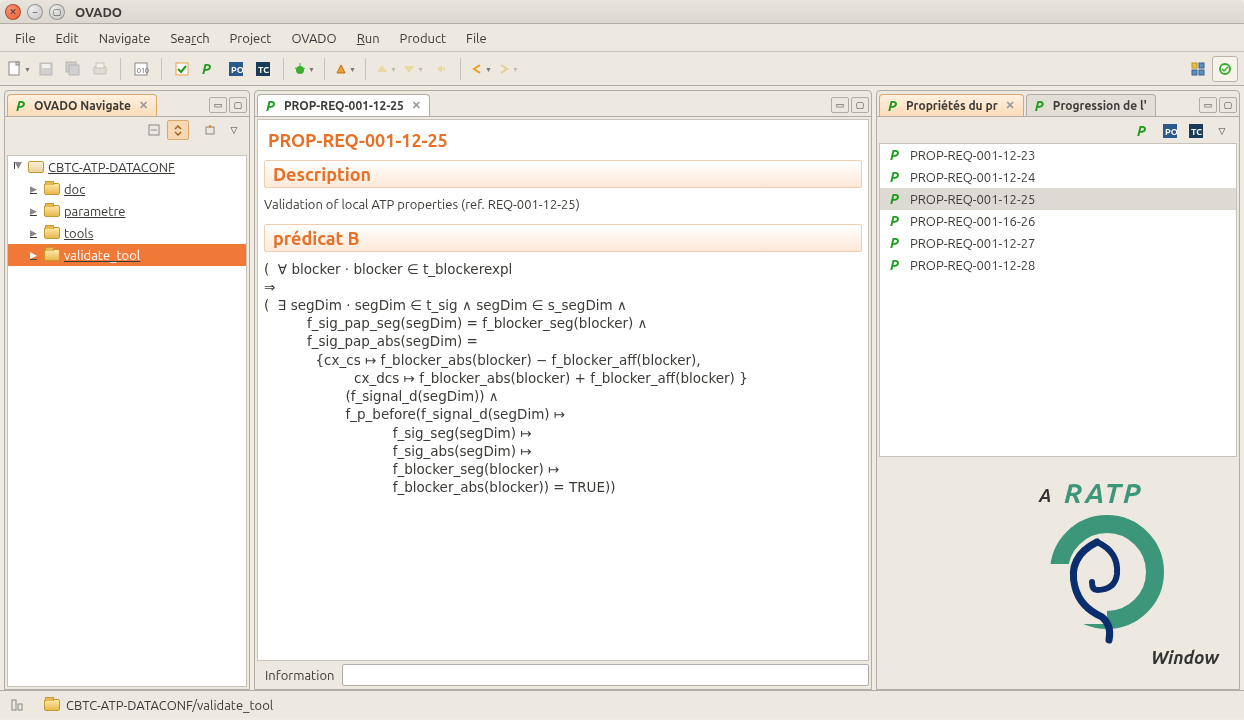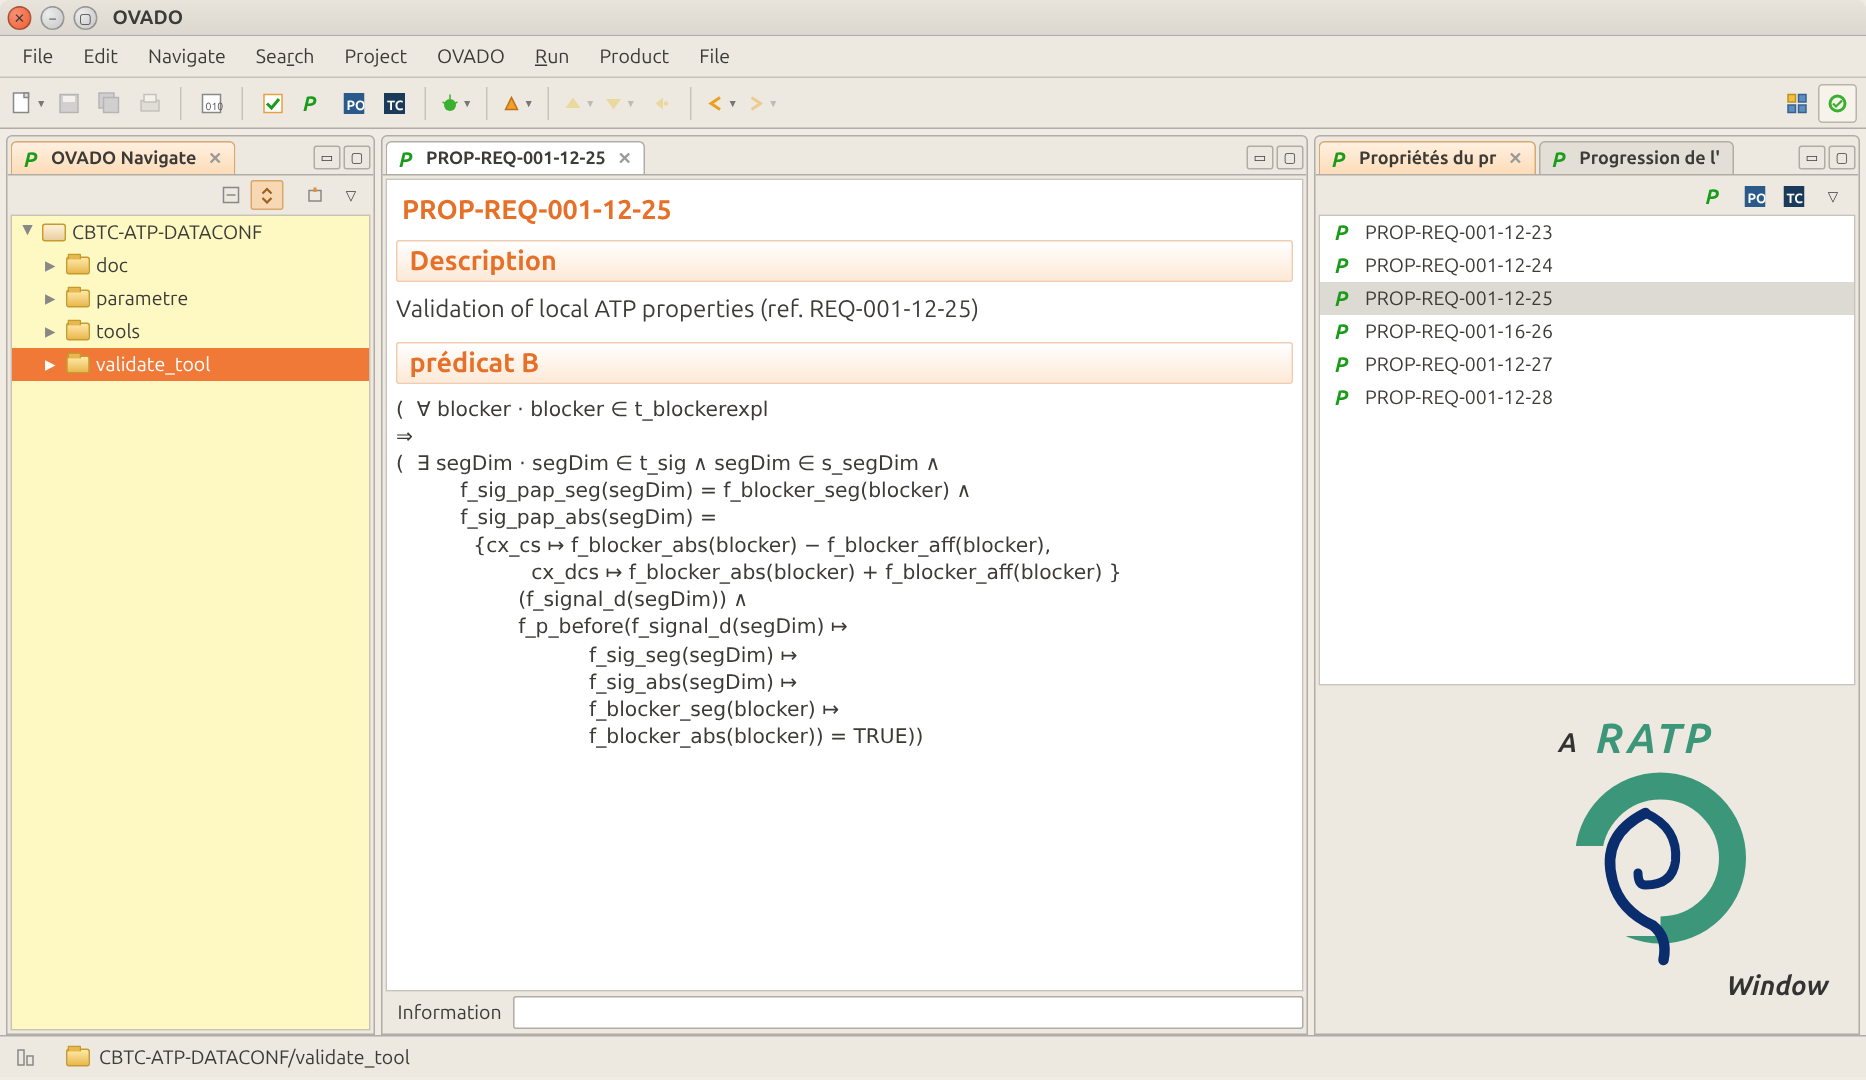--- a/index.html
+++ b/index.html
@@ -152,24 +152,25 @@
   display: flex; align-items: center; justify-content: center;
   border-radius: 2px;
   font-size: 11px;
 }
 .htbtn.active {
   border-color: #d8a86f;
   background: #f8d8b2;
 }
 .tree {
   flex: 1;
-  background: #fef9c3;
+  background: #ffffff;
   border: 1px solid #c7c3bb;
-  margin: 0 2px 2px 2px;
+  margin: 12px 2px 2px 2px;
   overflow: auto;
+  text-decoration: underline;
 }
 .treenode {
   display: flex;
   align-items: center;
   height: 22px;
   padding-left: 6px;
   gap: 4px;
 }
 .treenode.d1 { padding-left: 22px; }
 .treenode.selected {
@@ -219,21 +220,21 @@
   border: 1px solid #f0cdb0;
   color: #e67027;
   font-weight: bold;
   font-size: 18px;
   padding: 3px 8px;
   margin: 4px 6px 2px 6px;
   border-radius: 2px;
 }
 .section-body {
   padding: 6px 6px 6px 6px;
-  font-size: 16px;
+  font-size: 13px;
   line-height: 1.35;
 }
 .code { font-family: "DejaVu Sans", sans-serif; white-space: pre; font-size: 13.5px; }
 
 .infobar {
   height: 24px;
   display: flex;
   align-items: center;
   margin: 0 2px 2px 2px;
 }

